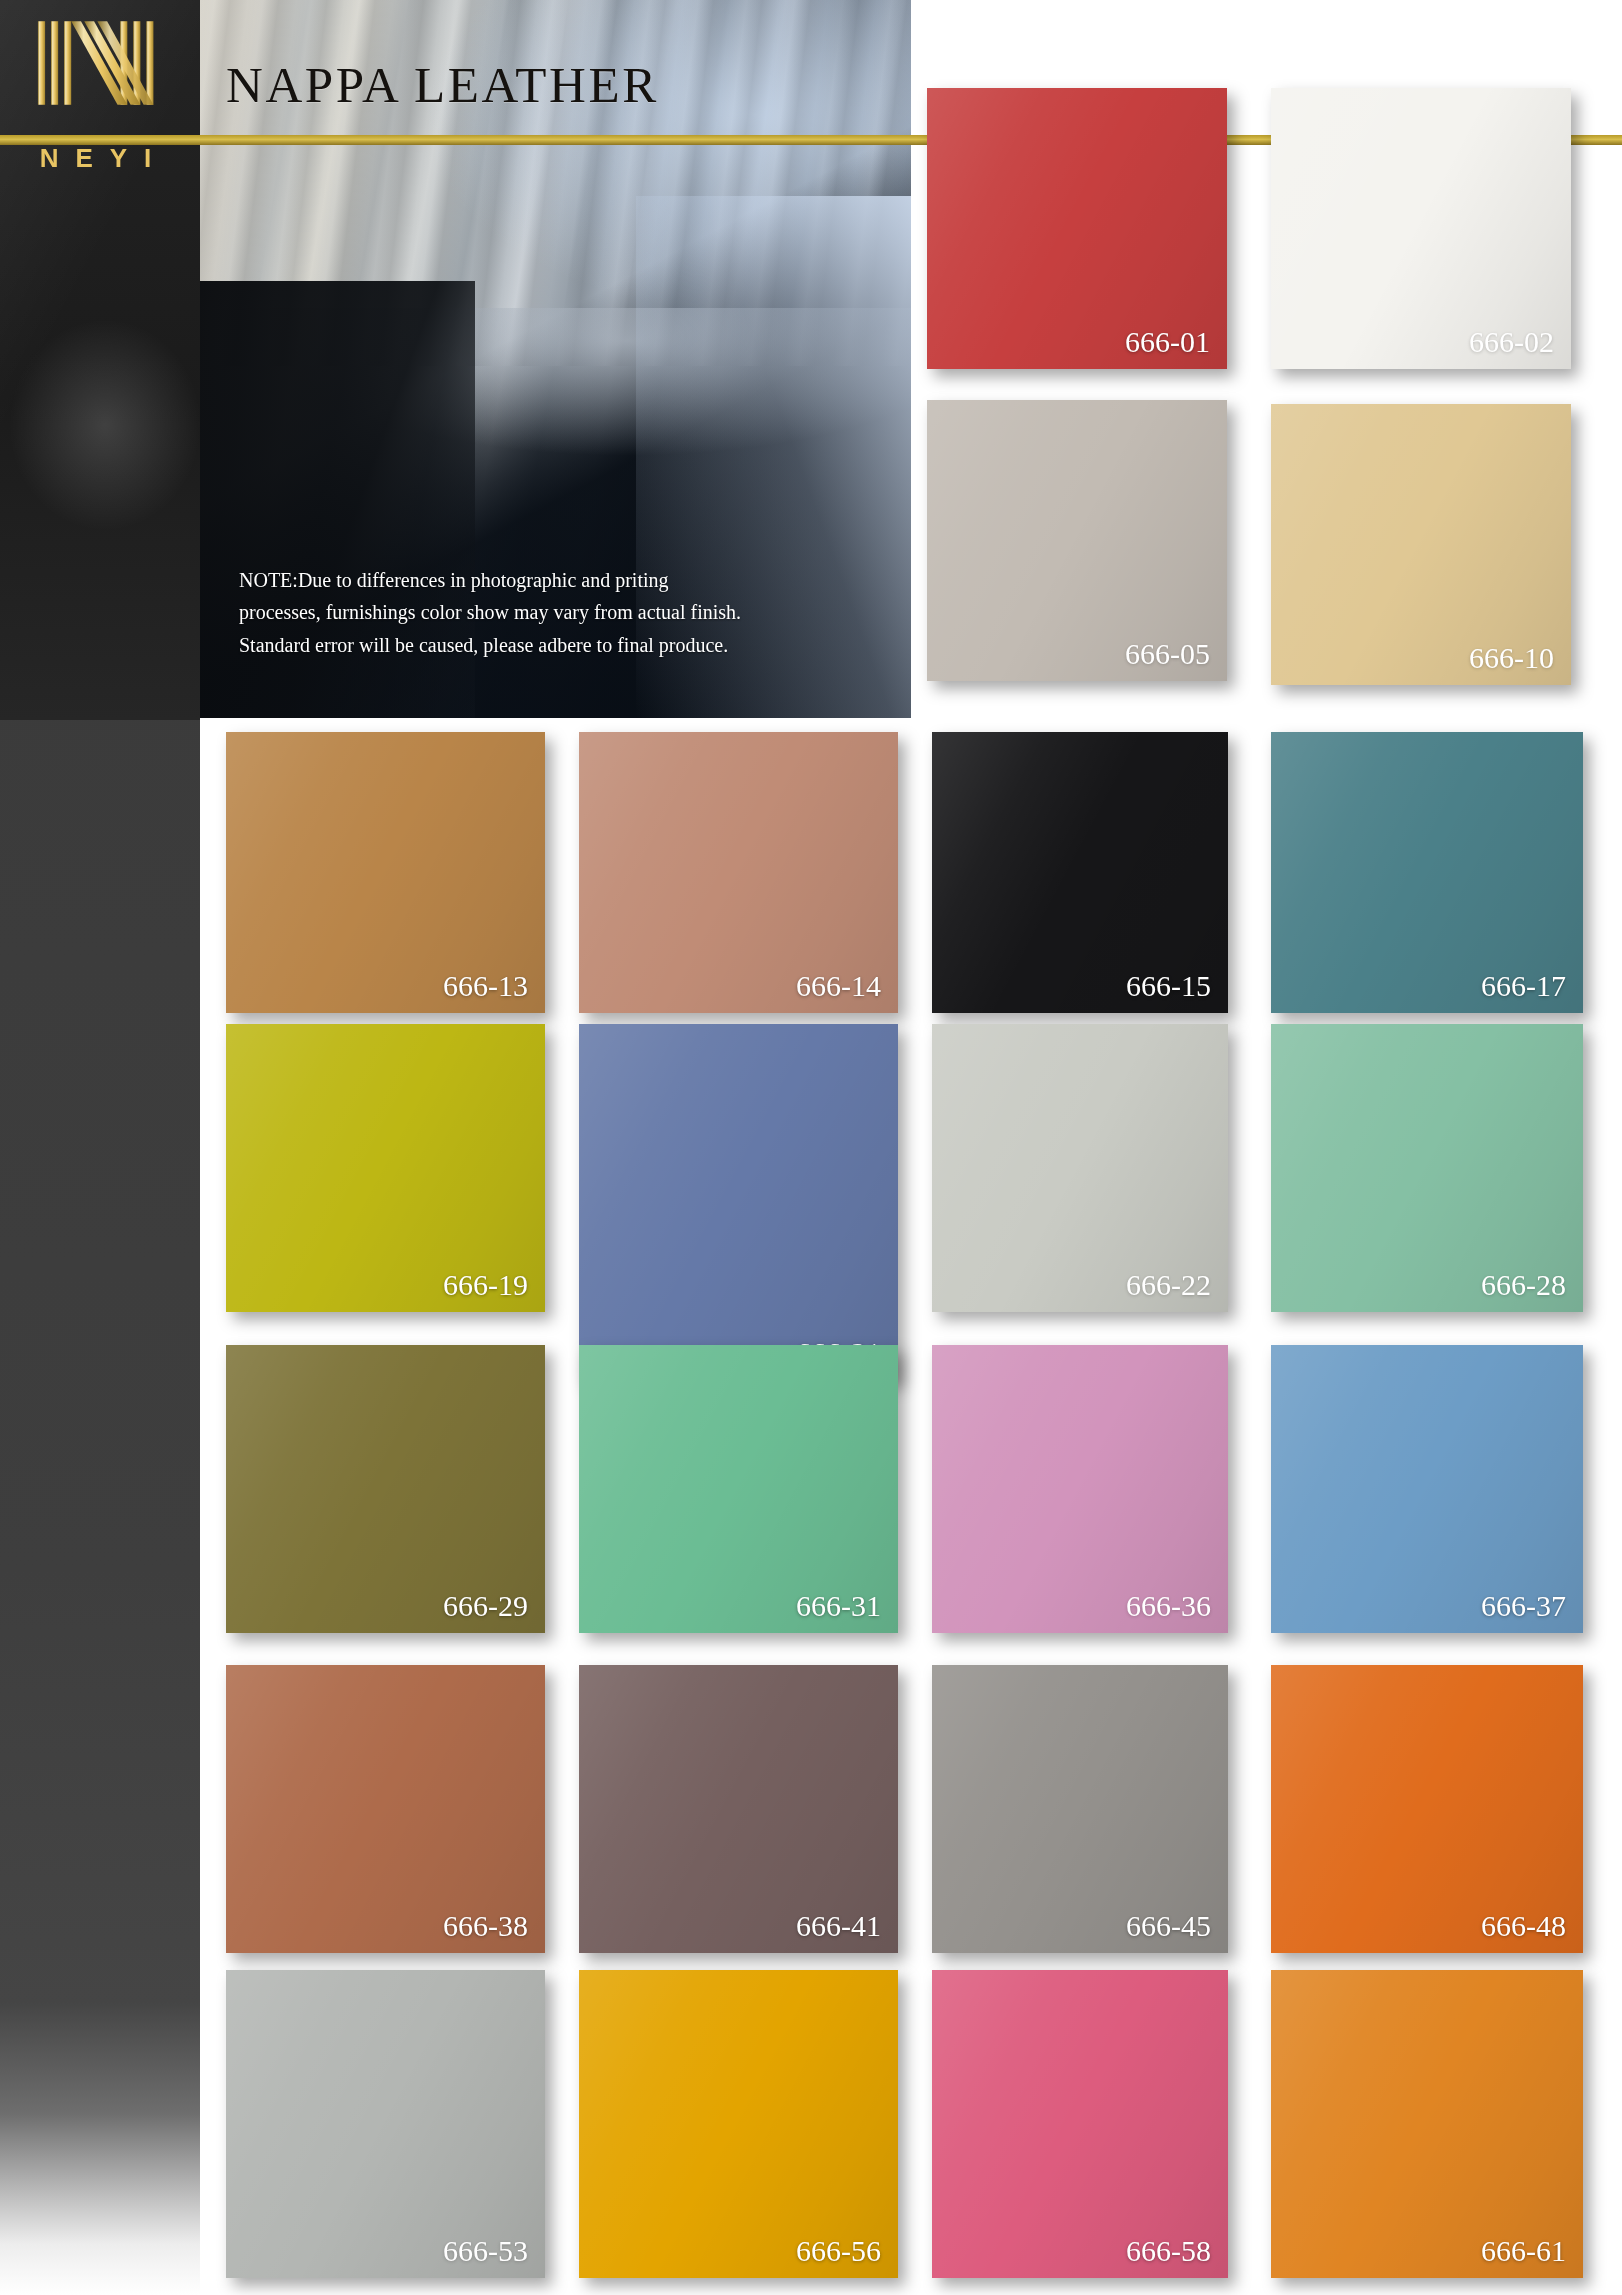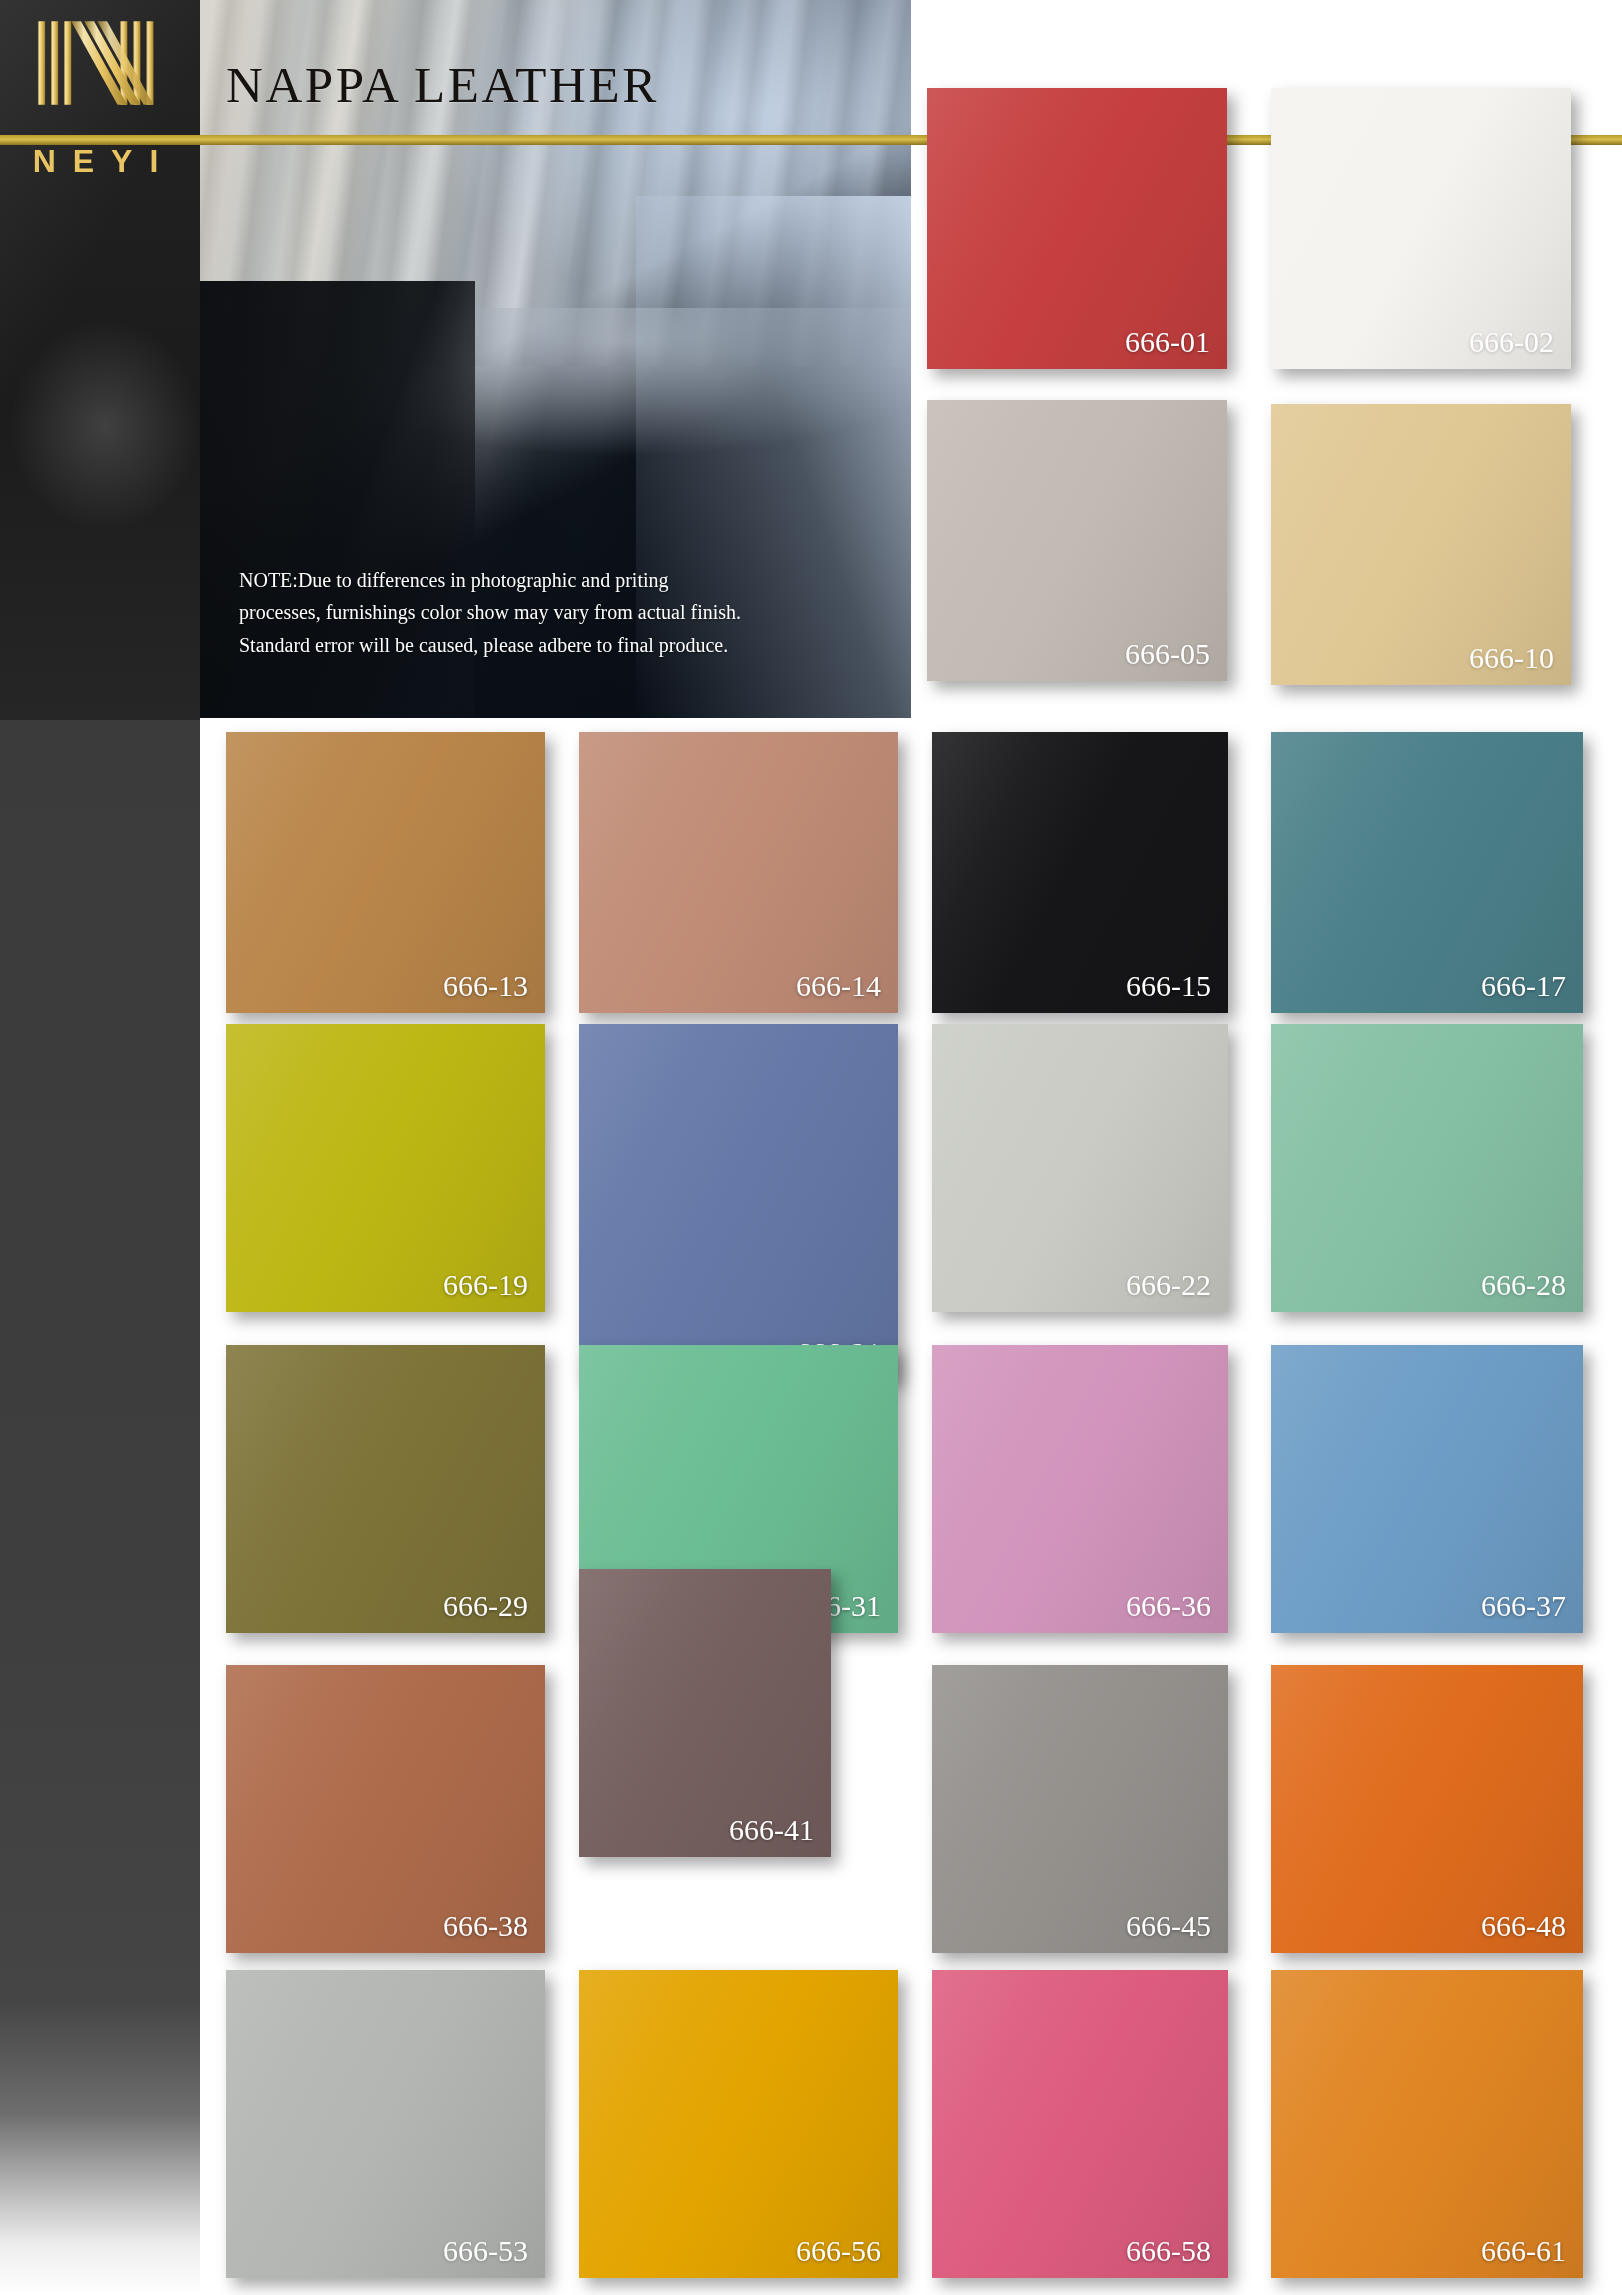--- a/index.html
+++ b/index.html
@@ -24,21 +24,21 @@
       linear-gradient(to bottom, #242424, #1b1b1b 55%, #262626 100%);
   }
 
   
   #logo-block{ position:absolute; left:0; top:0; width:200px; height:196px; }
   #logo-mark{ position:absolute; left:34px; top:17px; width:124px; height:92px; }
   #brand-word{
     position:absolute; left:0; top:143px; width:191px;
     text-align:center; color:#e8c463;
     font-family:"Liberation Sans", sans-serif;
-    font-weight:700; font-size:32px; letter-spacing:17px; text-indent:17px;
+    font-weight:700; font-size:26px; letter-spacing:17px; text-indent:17px;
   }
 
   
   #hero{
     position:absolute; left:200px; top:0; width:711px; height:718px;
     overflow:hidden;
   }
   #hero-photo{
     position:absolute; inset:0;
     background:
@@ -270,21 +270,21 @@
         <div class="sheen"></div>
       </div>
       <div class="code">666-37</div>
     </div>
     <div class="swatch" style="left: 226px; top: 1665px; width: 319px; height: 288px;">
       <div class="chip" style="background: rgb(174, 107, 75);">
         <div class="sheen"></div>
       </div>
       <div class="code">666-38</div>
     </div>
-    <div class="swatch" style="left: 579px; top: 1569px; width: 252px; height: 288px;">
+    <div class="swatch" style="left: 579px; top: 1665px; width: 319px; height: 288px;">
       <div class="chip" style="background: rgb(117, 96, 95);">
         <div class="sheen"></div>
       </div>
       <div class="code">666-41</div>
     </div>
     <div class="swatch" style="left: 932px; top: 1665px; width: 296px; height: 288px;">
       <div class="chip" style="background: rgb(148, 145, 141);">
         <div class="sheen"></div>
       </div>
       <div class="code">666-45</div>

